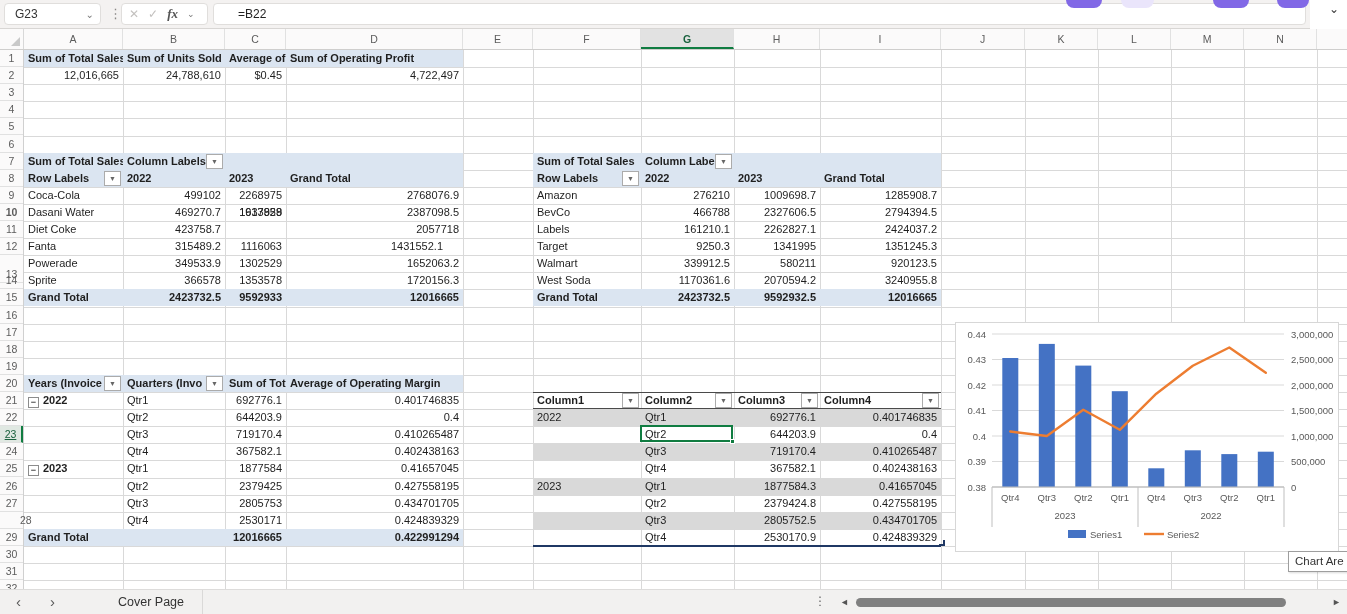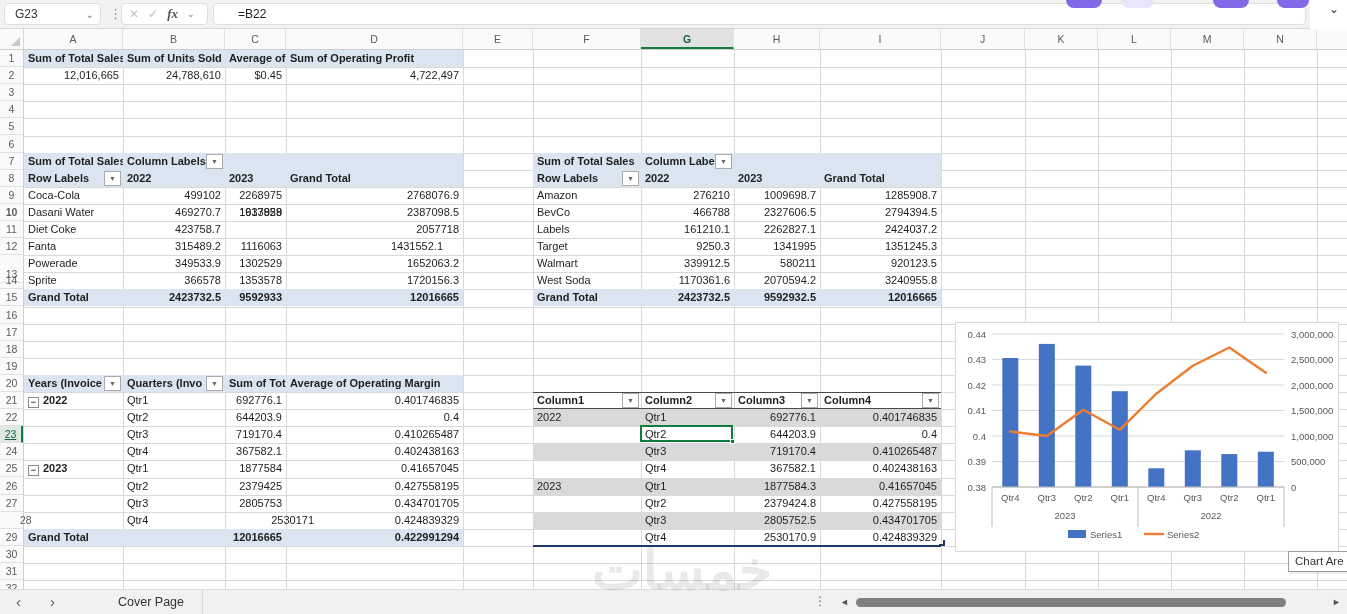--- a/index.html
+++ b/index.html
@@ -336,21 +336,21 @@
       <div class="cell" style="left: 617px; top: 427.5px; width: 93px; height: 17.1px; line-height: 17.1px;"><span>Qtr1</span></div>
       <div class="cell r" style="left: 710px; top: 427.5px; width: 86px; height: 17.1px; line-height: 17.1px;"><span>1877584.3</span></div>
       <div class="cell r" style="left: 796px; top: 427.5px; width: 121px; height: 17.1px; line-height: 17.1px;"><span>0.41657045</span></div>
       <div class="cell" style="left: 99px; top: 444.6px; width: 102px; height: 17.1px; line-height: 17.1px;"><span>Qtr3</span></div>
       <div class="cell r" style="left: 201px; top: 444.6px; width: 61px; height: 17.1px; line-height: 17.1px;"><span>2805753</span></div>
       <div class="cell r" style="left: 262px; top: 444.6px; width: 177px; height: 17.1px; line-height: 17.1px;"><span>0.434701705</span></div>
       <div class="cell" style="left: 617px; top: 444.6px; width: 93px; height: 17.1px; line-height: 17.1px;"><span>Qtr2</span></div>
       <div class="cell r" style="left: 710px; top: 444.6px; width: 86px; height: 17.1px; line-height: 17.1px;"><span>2379424.8</span></div>
       <div class="cell r" style="left: 796px; top: 444.6px; width: 121px; height: 17.1px; line-height: 17.1px;"><span>0.427558195</span></div>
       <div class="cell" style="left: 99px; top: 461.7px; width: 102px; height: 17.1px; line-height: 17.1px;"><span>Qtr4</span></div>
-      <div class="cell r" style="left: 201px; top: 461.7px; width: 61px; height: 17.1px; line-height: 17.1px; margin-left: 32px;"><span>2530171</span></div>
+      <div class="cell r" style="left: 201px; top: 461.7px; width: 61px; height: 17.1px; line-height: 17.1px;"><span>2530171</span></div>
       <div class="cell r" style="left: 262px; top: 461.7px; width: 177px; height: 17.1px; line-height: 17.1px;"><span>0.424839329</span></div>
       <div class="cell" style="left: 617px; top: 461.7px; width: 93px; height: 17.1px; line-height: 17.1px;"><span>Qtr3</span></div>
       <div class="cell r" style="left: 710px; top: 461.7px; width: 86px; height: 17.1px; line-height: 17.1px;"><span>2805752.5</span></div>
       <div class="cell r" style="left: 796px; top: 461.7px; width: 121px; height: 17.1px; line-height: 17.1px;"><span>0.434701705</span></div>
       <div class="cell b" style="left: 0px; top: 478.8px; width: 99px; height: 17.1px; line-height: 17.1px;"><span>Grand Total</span></div>
       <div class="cell b r" style="left: 201px; top: 478.8px; width: 61px; height: 17.1px; line-height: 17.1px;"><span>12016665</span></div>
       <div class="cell b r" style="left: 262px; top: 478.8px; width: 177px; height: 17.1px; line-height: 17.1px;"><span>0.422991294</span></div>
       <div class="cell" style="left: 617px; top: 478.8px; width: 93px; height: 17.1px; line-height: 17.1px;"><span>Qtr4</span></div>
       <div class="cell r" style="left: 710px; top: 478.8px; width: 86px; height: 17.1px; line-height: 17.1px; text-align: right;"><span>2530170.9</span></div>
       <div class="cell r" style="left: 796px; top: 478.8px; width: 121px; height: 17.1px; line-height: 17.1px;"><span>0.424839329</span></div>
@@ -410,23 +410,20 @@
           <text x="134" y="215" font-size="9.5" fill="#595959">Series1</text>
           <line x1="188" y1="211" x2="208" y2="211" stroke="#ed7d31" stroke-width="2.4"></line>
           <text x="211" y="215" font-size="9.5" fill="#595959">Series2</text>
         </g>
       </svg></div>
 
   <div class="tooltip">
     <span>Chart Are</span>
   </div>
 
-  <div class="watermark">
-    <span>خمسات</span>
-  </div>
 
   <div class="tabstrip">
     <div class="tabnav" style="left:16px;"><span>‹</span></div>
     <div class="tabnav" style="left:50px;"><span>›</span></div>
     <div class="tabs" id="sheettabs">
         <div class="tab">Cover Page</div>
         <div class="tab">Data</div>
         <div class="tab active">Analyze</div>
         <div class="tab">Dashboard</div>
         <div class="addtab">+</div>

